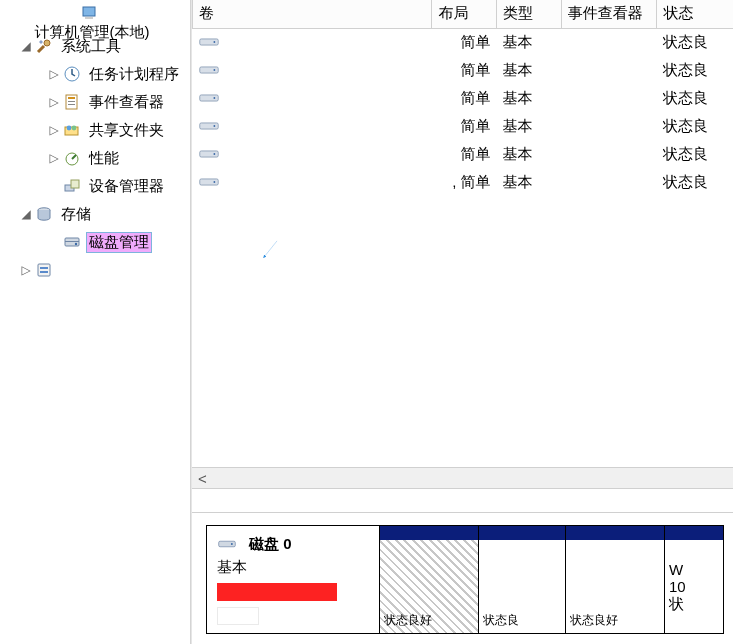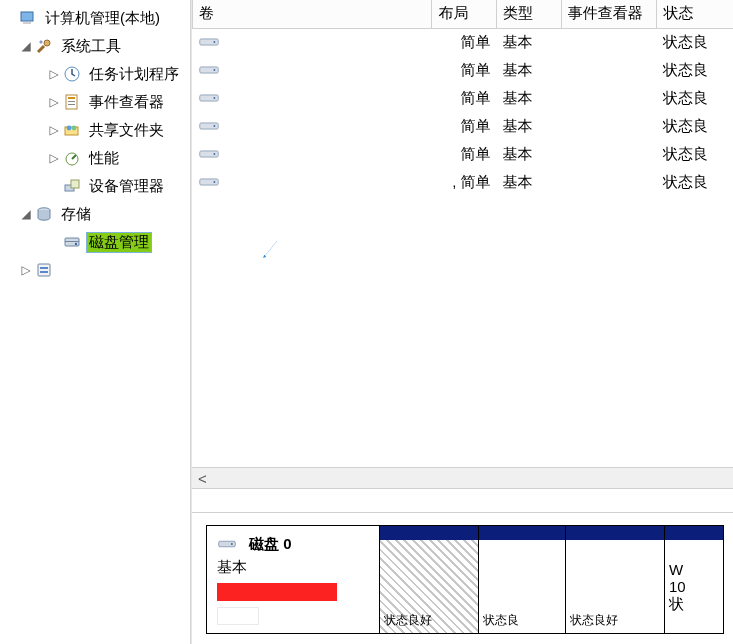--- a/index.html
+++ b/index.html
@@ -7,24 +7,24 @@
     .root { display:flex; width:100%; height:100%; }
     
     .tree { width:275px; height:100%; border-right:1px solid #d4d4d4; padding-top:4px; background:#fff; -webkit-user-select:none; user-select:none;}
     .tree ul { list-style:none; }
     .tree li { position:relative; white-space:nowrap; }
     .row { display:flex; align-items:center; height:28px; padding-right:8px; cursor:default; }
     .toggle { width:16px; text-align:center; color:#666; font-size:12px; cursor:pointer;}
     .spacer { display:inline-block; width:16px;}
     .ico { width:20px; height:20px; display:inline-flex; align-items:center; justify-content:center; margin-right:4px;}
     .label { padding:1px 3px; }
-    .indent-0{ padding-left:2px;}
+    .indent-0{ padding-left:2px;flex-direction:column;}
     .indent-1{ padding-left:18px;}
     .indent-2{ padding-left:46px;}
-    .selected .label { background:#84cc16; border:1px solid #7eb4dc; padding:0 2px;}
+    .selected .label { background:#f0abfc; border:1px solid #7eb4dc; padding:0 2px;}
     
     svg { width:18px; height:18px; }
     
     .right { flex:1; height:100%; display:flex; flex-direction:column; border-left:1px solid #e6e6e6; position:relative;}
     table.vols { width:100%; border-collapse:collapse; table-layout:fixed;}
     table.vols th { background:#fcfcfc; border:1px solid #d0d0d0; border-top:none; text-align:left; font-weight:400; padding:3px 6px; height:28px; overflow:hidden;}
     table.vols td { padding:3px 6px; height:28px; overflow:hidden; white-space:nowrap;}
     .disk-ico-cell { display:flex; align-items:center;}
     .disk-ico-cell svg { width:26px; height:14px;}
     .scroll-space { flex:1; }

